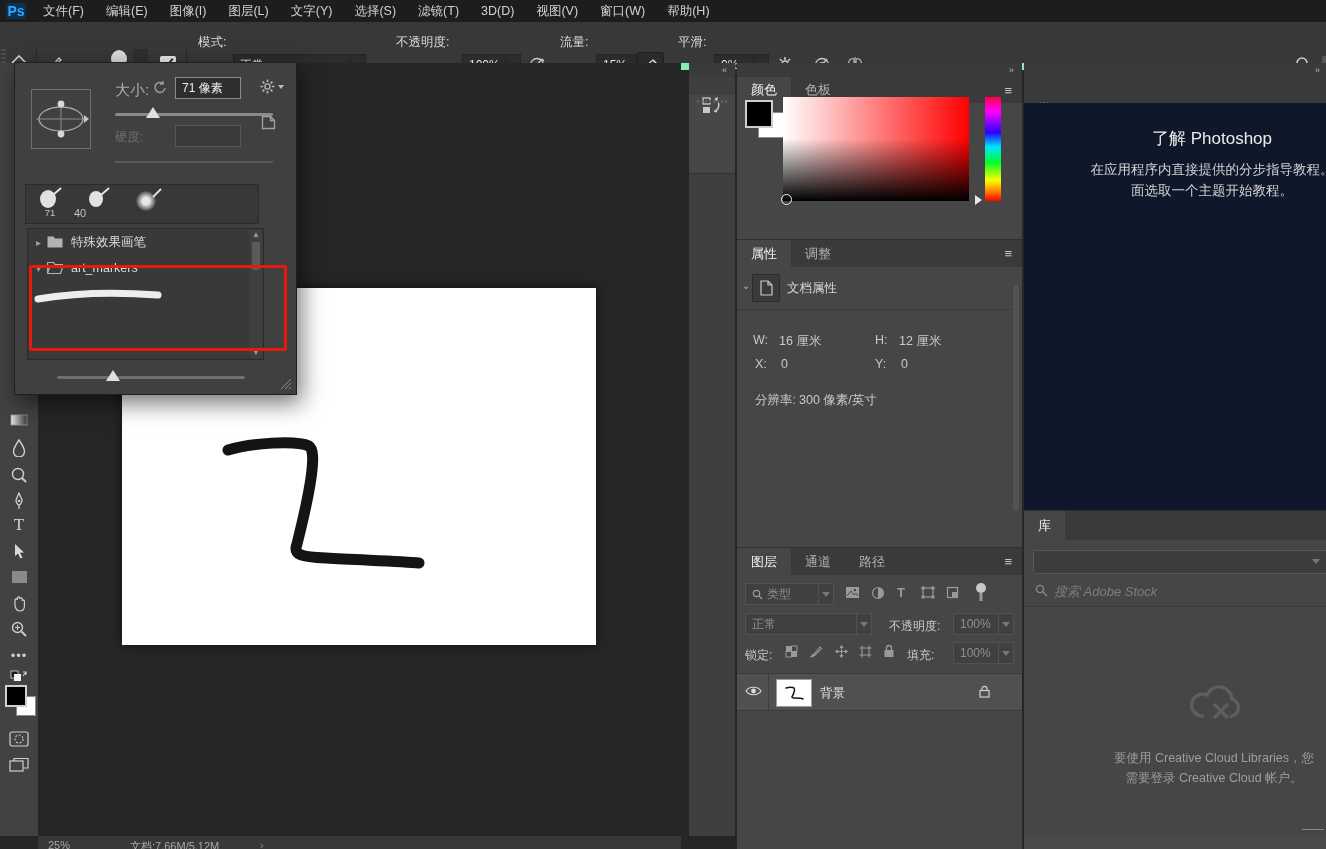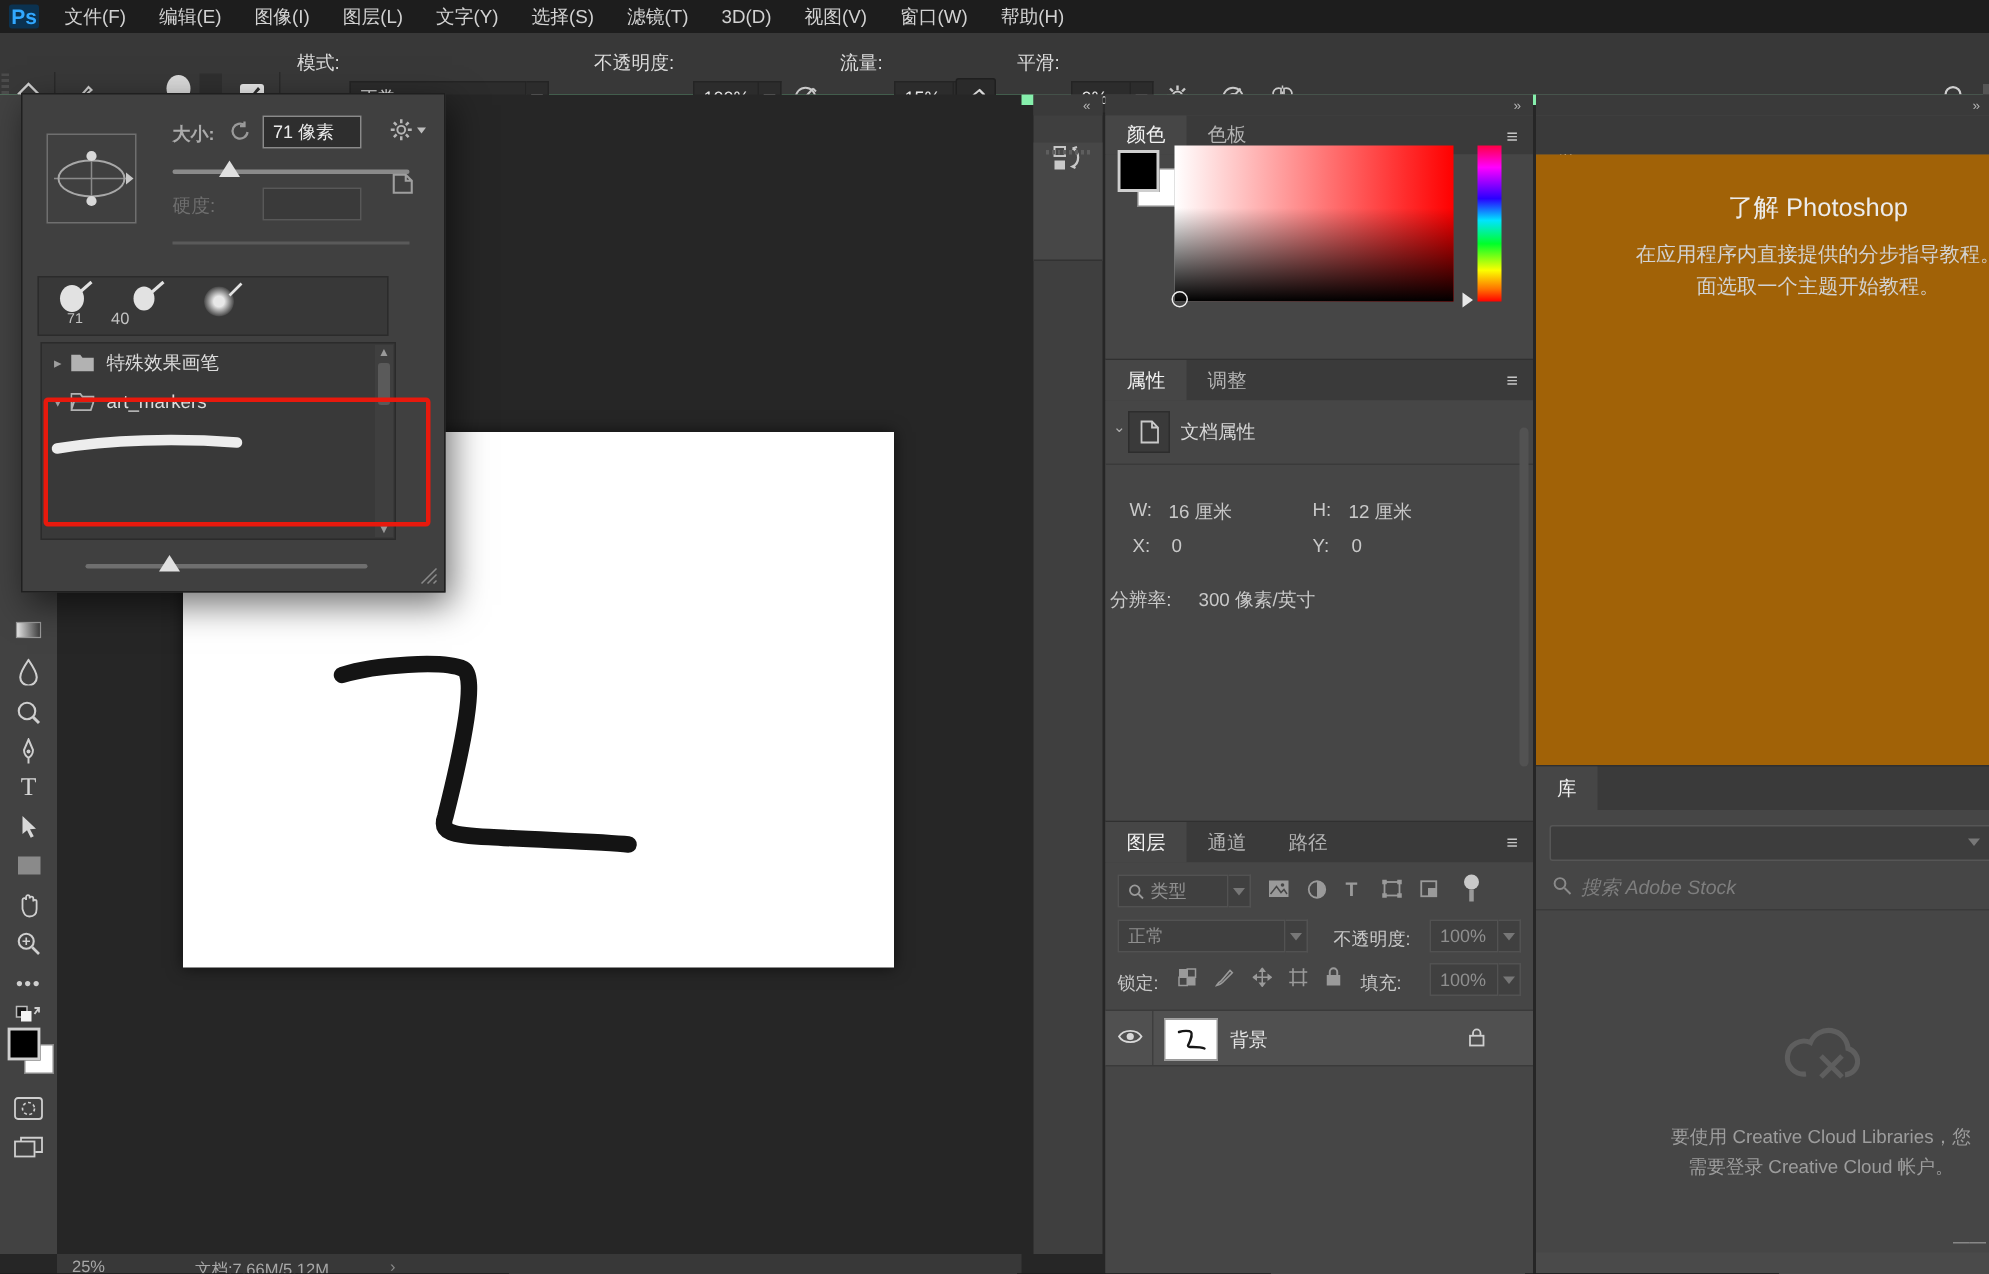--- a/index.html
+++ b/index.html
@@ -334,21 +334,21 @@
         <span class="abs field dim" style="left:16px;top:66px;">W:</span>
         <span class="abs field" style="left:42px;top:66px;">16 厘米</span>
         <span class="abs field dim" style="left:138px;top:66px;">H:</span>
         <span class="abs field" style="left:162px;top:66px;">12 厘米</span>
 
         <span class="abs field dim" style="left:18px;top:90px;">X:</span>
         <span class="abs field" style="left:44px;top:90px;">0</span>
         <span class="abs field dim" style="left:138px;top:90px;">Y:</span>
         <span class="abs field" style="left:164px;top:90px;">0</span>
 
-        <span class="abs field dim" style="left:3px;top:125px;">分辨率:</span>
+        <span class="abs field dim" style="left:18px;top:125px;">分辨率:</span>
         <span class="abs field" style="left:62px;top:125px;">300 像素/英寸</span>
 
         <div class="abs" style="left:276px;top:18px;width:6px;height:226px;background:#525252;border-radius:3px;"></div>
       </div>
     </div>
 
     <div>
       <div class="tabbar" style="height:27px;border-top:1px solid #303030;">
         <div class="tab active">图层</div>
         <div class="tab">通道</div>
@@ -485,21 +485,21 @@
     </div>
   </div>
 
   <div class="abs" style="left:1024px;top:63px;width:302px;height:786px;background:#4a4a4a;">
     <div class="colband" style="text-align:right;padding-right:6px;line-height:14px;">»</div>
 
     <div>
       <div class="tabbar" style="height:26px;">
         <div class="tab active" style="background:#0369a1;margin-top:32px;">学习</div>
       </div>
-      <div style="background:#a16207;height:407px;position:relative;overflow:hidden;">
+      <div style="background:#0f172a;height:407px;position:relative;overflow:hidden;">
         <div class="abs" style="left:8px;top:24px;width:360px;text-align:center;font-size:17px;color:#ececec;">了解 Photoshop</div>
         <div class="abs" style="left:8px;top:56px;width:360px;text-align:center;font-size:13.5px;color:#d2d2d2;line-height:21px;">
           <div>在应用程序内直接提供的分步指导教程。</div>
           <div>面选取一个主题开始教程。</div>
         </div>
 
       </div>
     </div>
 
     <div>
@@ -540,21 +540,21 @@
       <svg width="58" height="58" viewBox="0 0 58 58">
         <path d="M4 29 H54" stroke="#8a8a8a" stroke-width="1"></path>
         <ellipse cx="29" cy="29" rx="22" ry="12" fill="none" stroke="#a8a8a8" stroke-width="1.3"></ellipse>
         <path d="M29 12 V46" stroke="#8a8a8a" stroke-width="1"></path>
         <circle cx="29" cy="14" r="3.4" fill="#d8d8d8"></circle>
         <circle cx="29" cy="44" r="3.4" fill="#d8d8d8"></circle>
         <path d="M52 25 l5 4 l-5 4 Z" fill="#c9c9c9"></path>
       </svg>
     </div>
 
-    <span class="abs" style="left:100px;top:18px;font-size:12px;color:#ababab;font-weight:bold;">大小:</span>
+    <span class="abs" style="left:100px;top:18px;font-size:15px;color:#ababab;">大小:</span>
     <div class="abs icbtn" style="left:138px;top:17px;">
       <svg width="15" height="15" viewBox="0 0 15 15">
           <path d="M12 8 a5 5 0 1 1 -2 -4.6 M10 1 v3 h-3" fill="none" stroke="#9a9a9a" stroke-width="1.5"></path>
         </svg>
     </div>
     <div class="abs pop-input" style="left:160px;top:14px;width:66px;height:22px;">71 像素</div>
     <div class="abs icbtn" style="left:244px;top:15px;">
       <svg width="17" height="17" viewBox="0 0 17 17">
           <circle cx="8.5" cy="8.5" r="2.6" fill="none" stroke="#b5b5b5" stroke-width="1.3"></circle>
           <g stroke="#b5b5b5" stroke-width="1.7">

